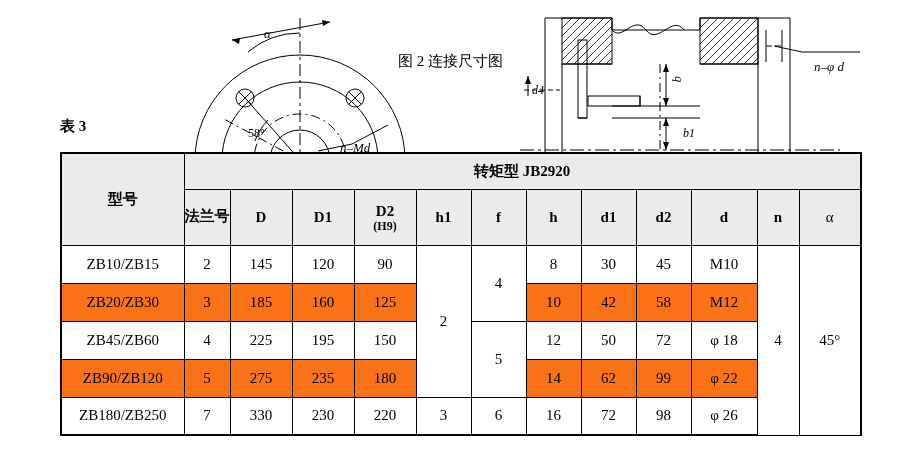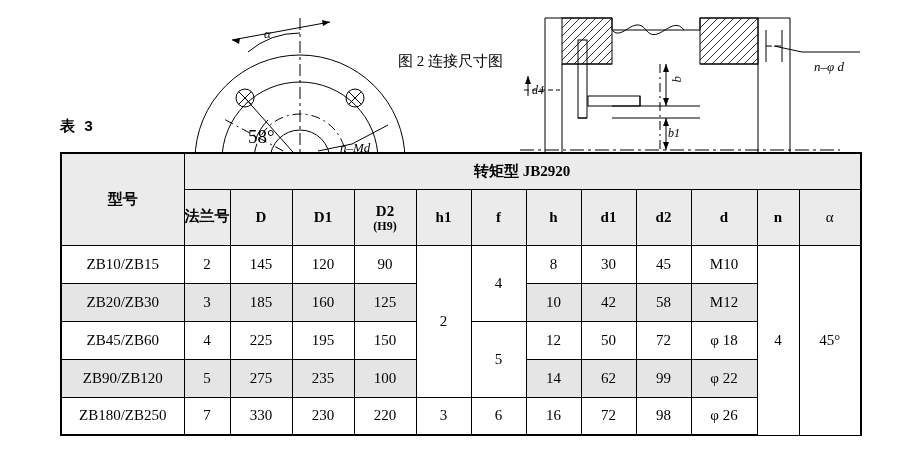--- a/index.html
+++ b/index.html
@@ -38,37 +38,37 @@
     font-family: "Liberation Serif", serif;
     white-space: nowrap;
   }
 
   .table-label {
     position: absolute;
     left: 60px;
     top: 117px;
     font-size: 15px;
     font-weight: bold;
-    font-family: Liberation Mono, monospace;
+    font-family: Liberation Serif, serif;
   }
 
   .dim-label {
     position: absolute;
     font-size: 12px;
     font-family: "Liberation Serif", serif;
     white-space: nowrap;
   }
   .dim-label.italic { font-style: italic; }
 
   #lbl-alpha   { left: 264px; top: 26px; font-size: 13px; }
-  #lbl-58      { left: 248px; top: 126px; font-size: 19px; }
+  #lbl-58      { left: 248px; top: 126px; font-size: 12px; }
   #lbl-nMd     { left: 340px; top: 140px; font-size: 13px; }
   #lbl-nphid   { left: 806px; top: 59px; font-size: 13px; margin-left: 8px; }
   #lbl-b       { left: 669px; top: 76px; font-size: 13px; writing-mode: vertical-rl; transform: rotate(180deg); }
-  #lbl-b1      { left: 668px; top: 126px; font-size: 12px; }
+  #lbl-b1      { left: 668px; top: 126px; font-size: 12px; padding-left: 15px; }
   #lbl-d4      { left: 532px; top: 83px; font-size: 12px; }
 
   
   #spec-table {
     position: absolute;
     left: 60px;
     top: 152px;
     border-collapse: collapse;
     table-layout: fixed;
     background: #ffffff;
@@ -110,21 +110,21 @@
   .hdr-sub small {
     font-size: 12px;
     font-weight: bold;
     display: block;
     line-height: 1.0;
   }
   .hdr-alpha {
     font-size: 14px;
     font-weight: normal;
   }
-  .row-alt { background: #e5e5e5; }
+  .row-alt { background: #f97316; }
   .model-cell { font-size: 15px; }
   tr { height: 38px; }
   tr.hdr-row-1 { height: 36px; }
   tr.hdr-row-2 { height: 56px; }
 </style>
 </head>
 <body>
 
 <div id="drawing-area">
 
@@ -348,21 +348,21 @@
     <td>50</td>
     <td>72</td>
     <td>φ 18</td>
   </tr>
 
   <tr class="row-alt">
     <td class="model-cell outer-left">ZB90/ZB120</td>
     <td>5</td>
     <td>275</td>
     <td>235</td>
-    <td>100</td>
+    <td>180</td>
     <td>14</td>
     <td>62</td>
     <td>99</td>
     <td>φ 22</td>
   </tr>
 
   <tr>
     <td class="model-cell outer-left outer-bottom">ZB180/ZB250</td>
     <td class="outer-bottom">7</td>
     <td class="outer-bottom">330</td>

